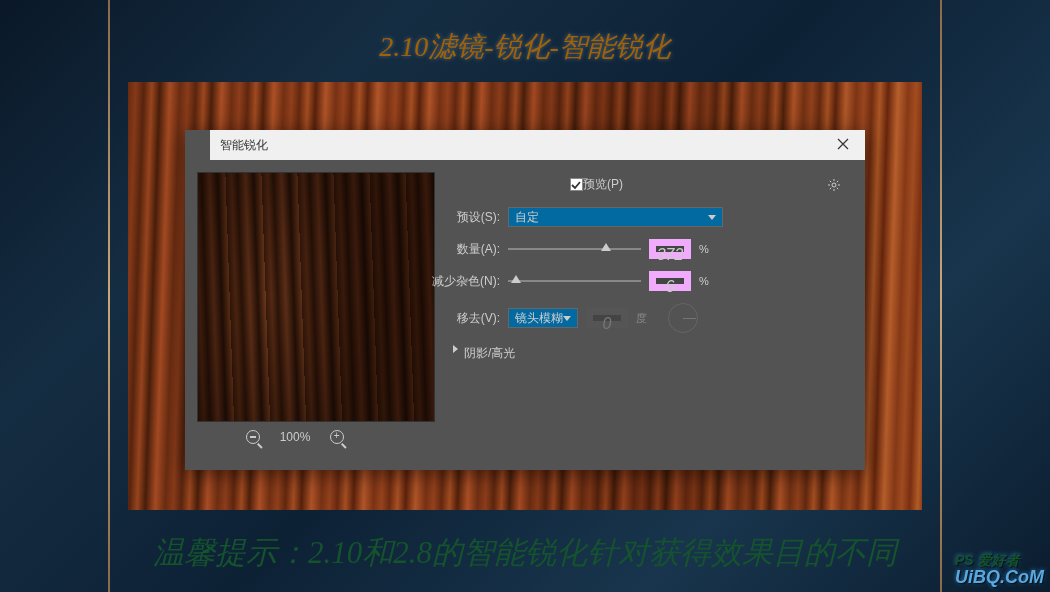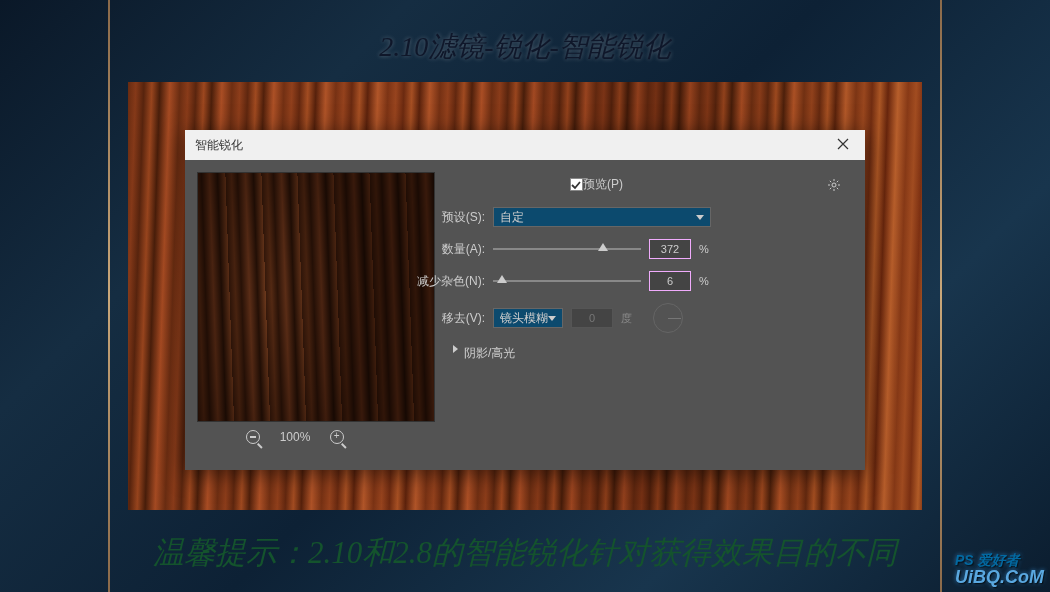--- a/index.html
+++ b/index.html
@@ -14,21 +14,21 @@
 .border-line { position: absolute; background: linear-gradient(to bottom, #8b6a4a, #c9a77a, #8b6a4a); }
 .border-left { left: 108px; top: 0; width: 2px; height: 100%; }
 .border-right { right: 108px; top: 0; width: 2px; height: 100%; }
 
 .page-title {
   position: absolute;
   top: 28px;
   left: 0;
   width: 100%;
   text-align: center;
-  color: #0f172a;
+  color: #a16207;
   font-size: 28px;
   font-style: italic;
   font-family: "SimSun", serif;
   text-shadow: 0 0 4px rgba(255,255,255,0.3);
 }
 
 .wood-bg {
   position: absolute;
   left: 128px;
   top: 82px;
@@ -49,20 +49,21 @@
   background: #535353;
   box-shadow: 0 4px 20px rgba(0,0,0,0.5);
 }
 .dialog-titlebar {
   height: 30px;
   background: #f0f0f0;
   display: flex;
   align-items: center;
   padding: 8px 10px;
   justify-content: space-between;
+  margin-left: 25px;
 }
 .dialog-title { font-size: 12px; color: #333; }
 .close-btn { font-size: 16px; color: #333; cursor: pointer; padding: 2px 6px; }
 
 .dialog-body { display: flex; padding: 12px; gap: 12px; height: 310px; }
 
 .preview-panel { width: 196px; display: flex; flex-direction: column; }
 .preview-image {
   width: 238px;
   height: 250px;
@@ -99,41 +100,41 @@
   border-radius: 12px;
   color: #ddd;
   font-size: 12px;
   background: transparent;
   cursor: pointer;
   min-width: 54px;
   text-align: center;
 }
 .btn.primary { border-color: #ccc; }
 
-.form-row { display: flex; align-items: center; gap: 8px; margin-bottom: 12px; }
+.form-row { display: flex; align-items: center; gap: 8px; margin-bottom: 12px; margin-left: 15px; }
 .form-label { width: 72px; text-align: right; }
 .select-box {
   flex: 1;
   max-width: 218px;
   height: 20px;
-  background: #0c4a6e;
+  background: #0369a1;
   border: 1px solid #666;
   padding: 0 6px;
   display: flex;
   align-items: center;
   justify-content: space-between;
   cursor: pointer;
   font-size: 12px;
 }
 .select-box.small { max-width: 72px; flex: none; }
 .chevron { width: 0; height: 0; border-left: 4px solid transparent; border-right: 4px solid transparent; border-top: 5px solid #ccc; }
 
 .slider-track { flex: 1; max-width: 155px; height: 2px; background: #888; position: relative; cursor: pointer; }
 .slider-thumb { position: absolute; top: -5px; width: 0; height: 0; border-left: 5px solid transparent; border-right: 5px solid transparent; border-bottom: 8px solid #ccc; transform: translateX(-50%); }
-.value-box { width: 42px; height: 20px; background: #444; border: 1px solid #f0abfc; text-align: center; line-height: 18px; font-size: 11px; }
+.value-box { width: 42px; height: 20px; background: #444; border: 7px solid #f0abfc; text-align: center; line-height: 18px; font-size: 16px; font-style: italic; }
 .value-box.disabled { color: #777; border-color: #555; }
 .unit { width: 24px; font-size: 11px; }
 
 .angle-widget { width: 30px; height: 30px; border: 1px solid #777; border-radius: 50%; position: relative; opacity: 0.5; }
 .angle-widget::after { content: ''; position: absolute; width: 13px; height: 1px; background: #999; top: 50%; left: 50%; }
 
 .expand-row { display: flex; align-items: flex-start; gap: 6px; margin-top: 8px; cursor: pointer; padding-left: 40px; }
 .expand-chevron { width: 0; height: 0; border-top: 4px solid transparent; border-bottom: 4px solid transparent; border-left: 5px solid #ccc; }
 
 .bottom-text {
@@ -150,21 +151,21 @@
 .watermark {
   position: absolute;
   right: 6px;
   bottom: 4px;
   font-size: 18px;
   font-weight: bold;
   color: #5aa8e0;
   text-shadow: 1px 1px 2px #000, 0 0 4px #3080c0;
   font-style: italic;
 }
-.watermark .cn { color: #0369a1; font-size: 14px; display: block; line-height: 1; }
+.watermark .cn { color: #14532d; font-size: 14px; display: block; line-height: 1; }
 </style>
 </head>
 <body>
 
 <div class="border-line border-left"></div>
 <div class="border-line border-right"></div>
 
 <div class="page-title">2.10滤镜-锐化-智能锐化</div>
 
 <div class="wood-bg"></div>

